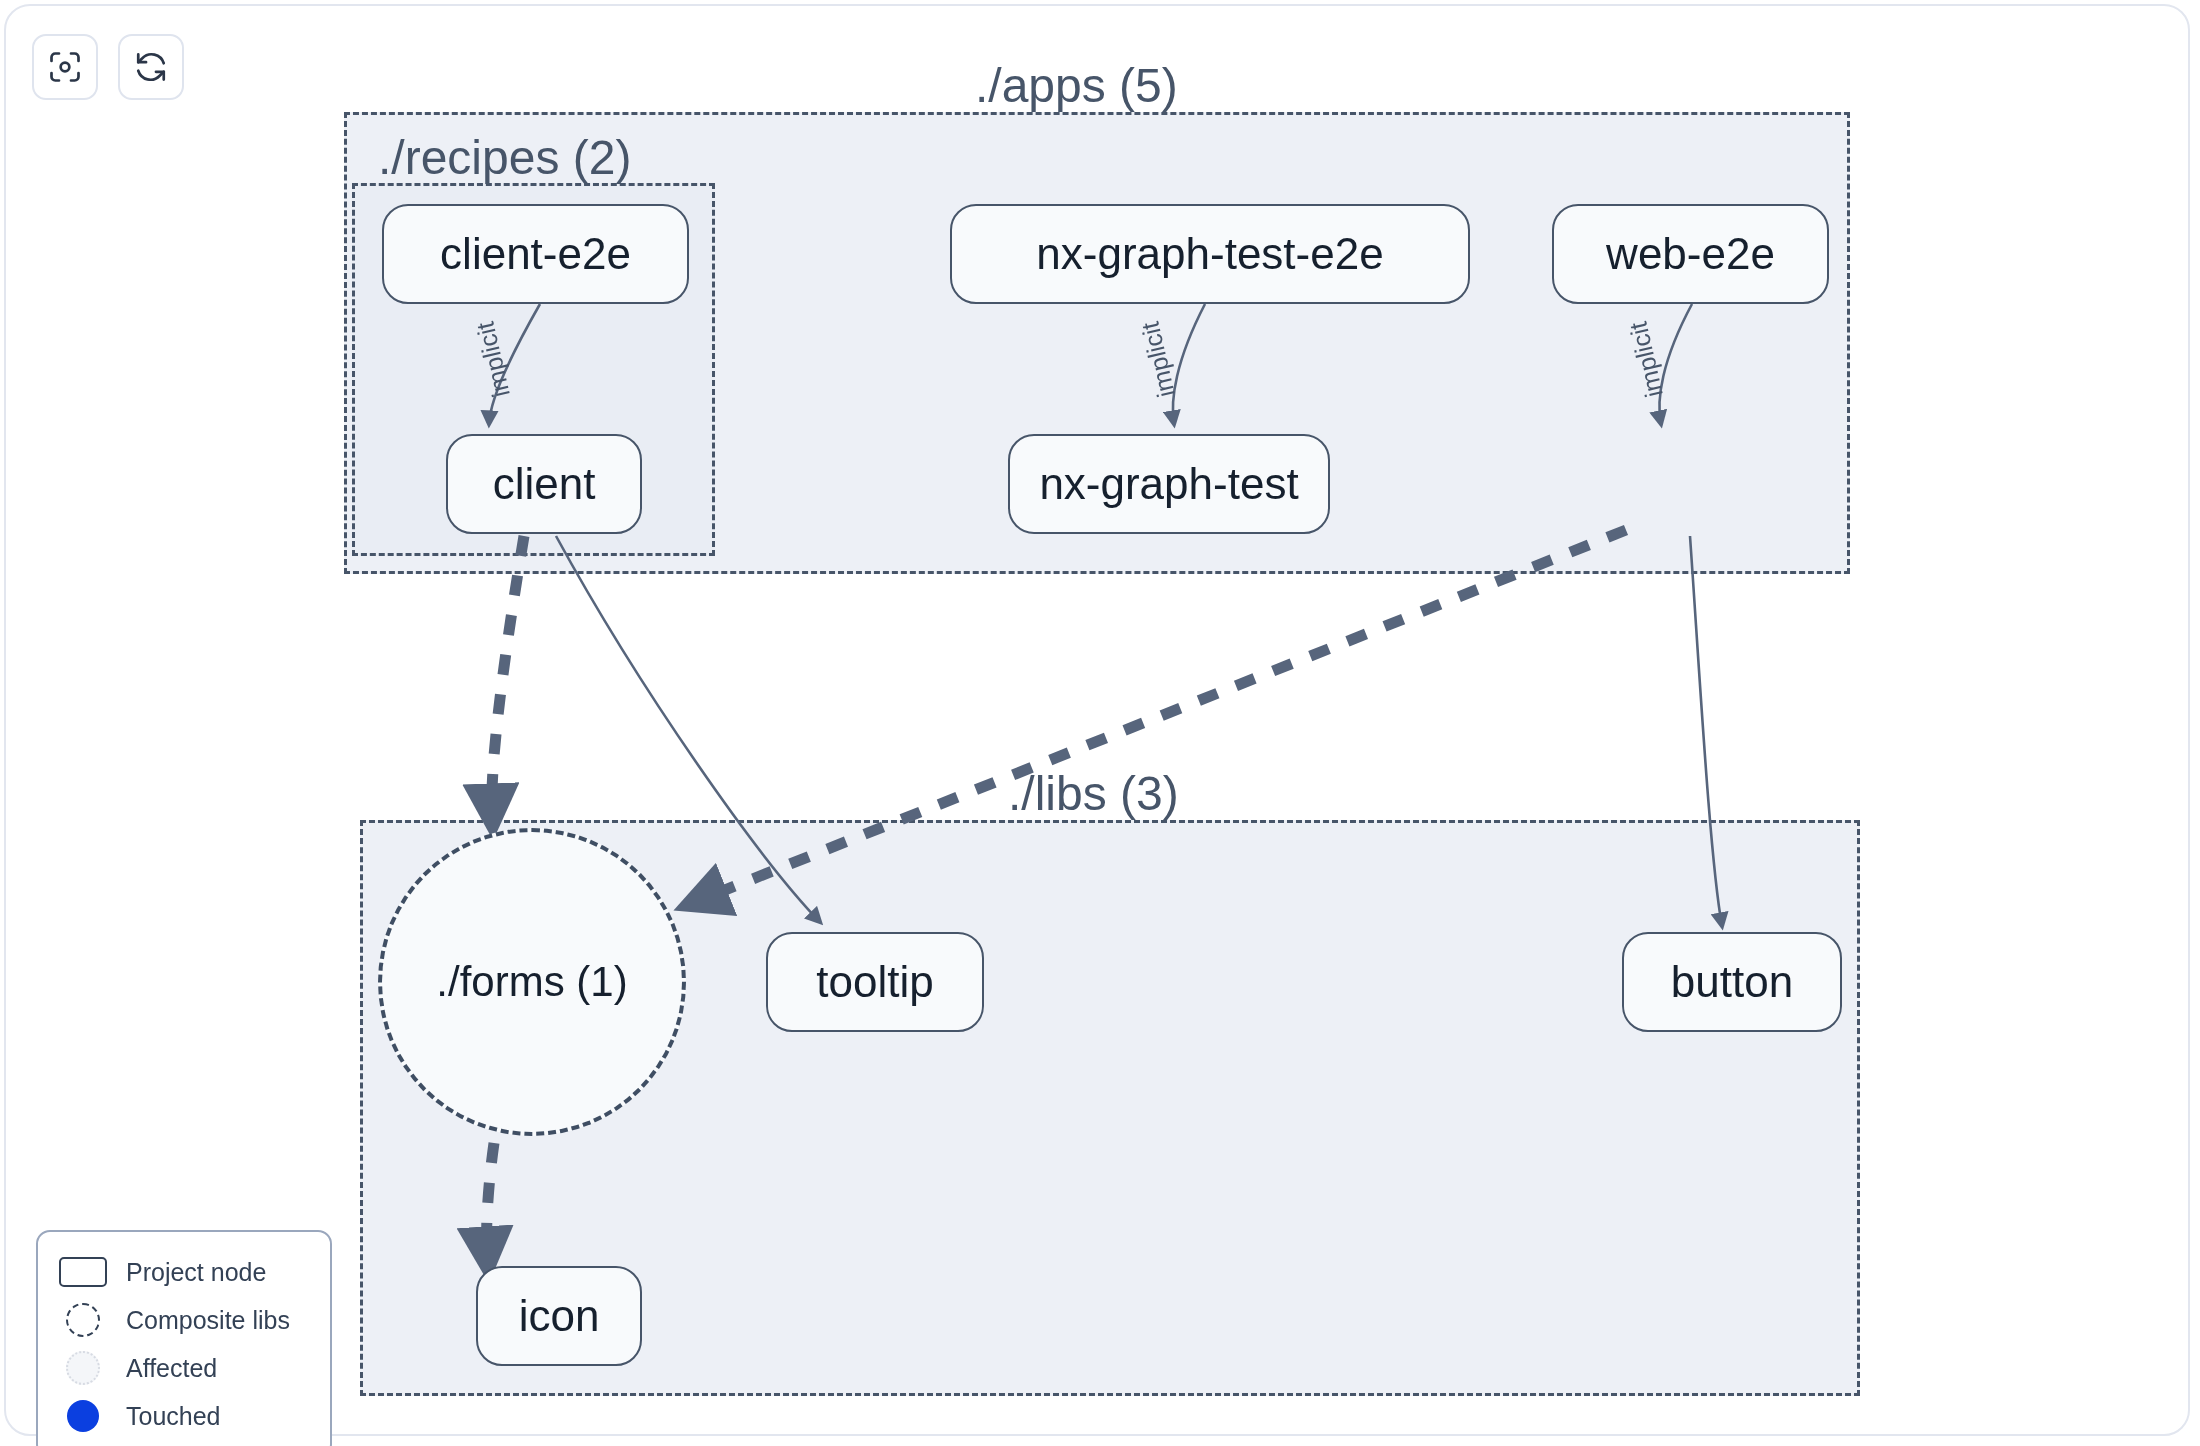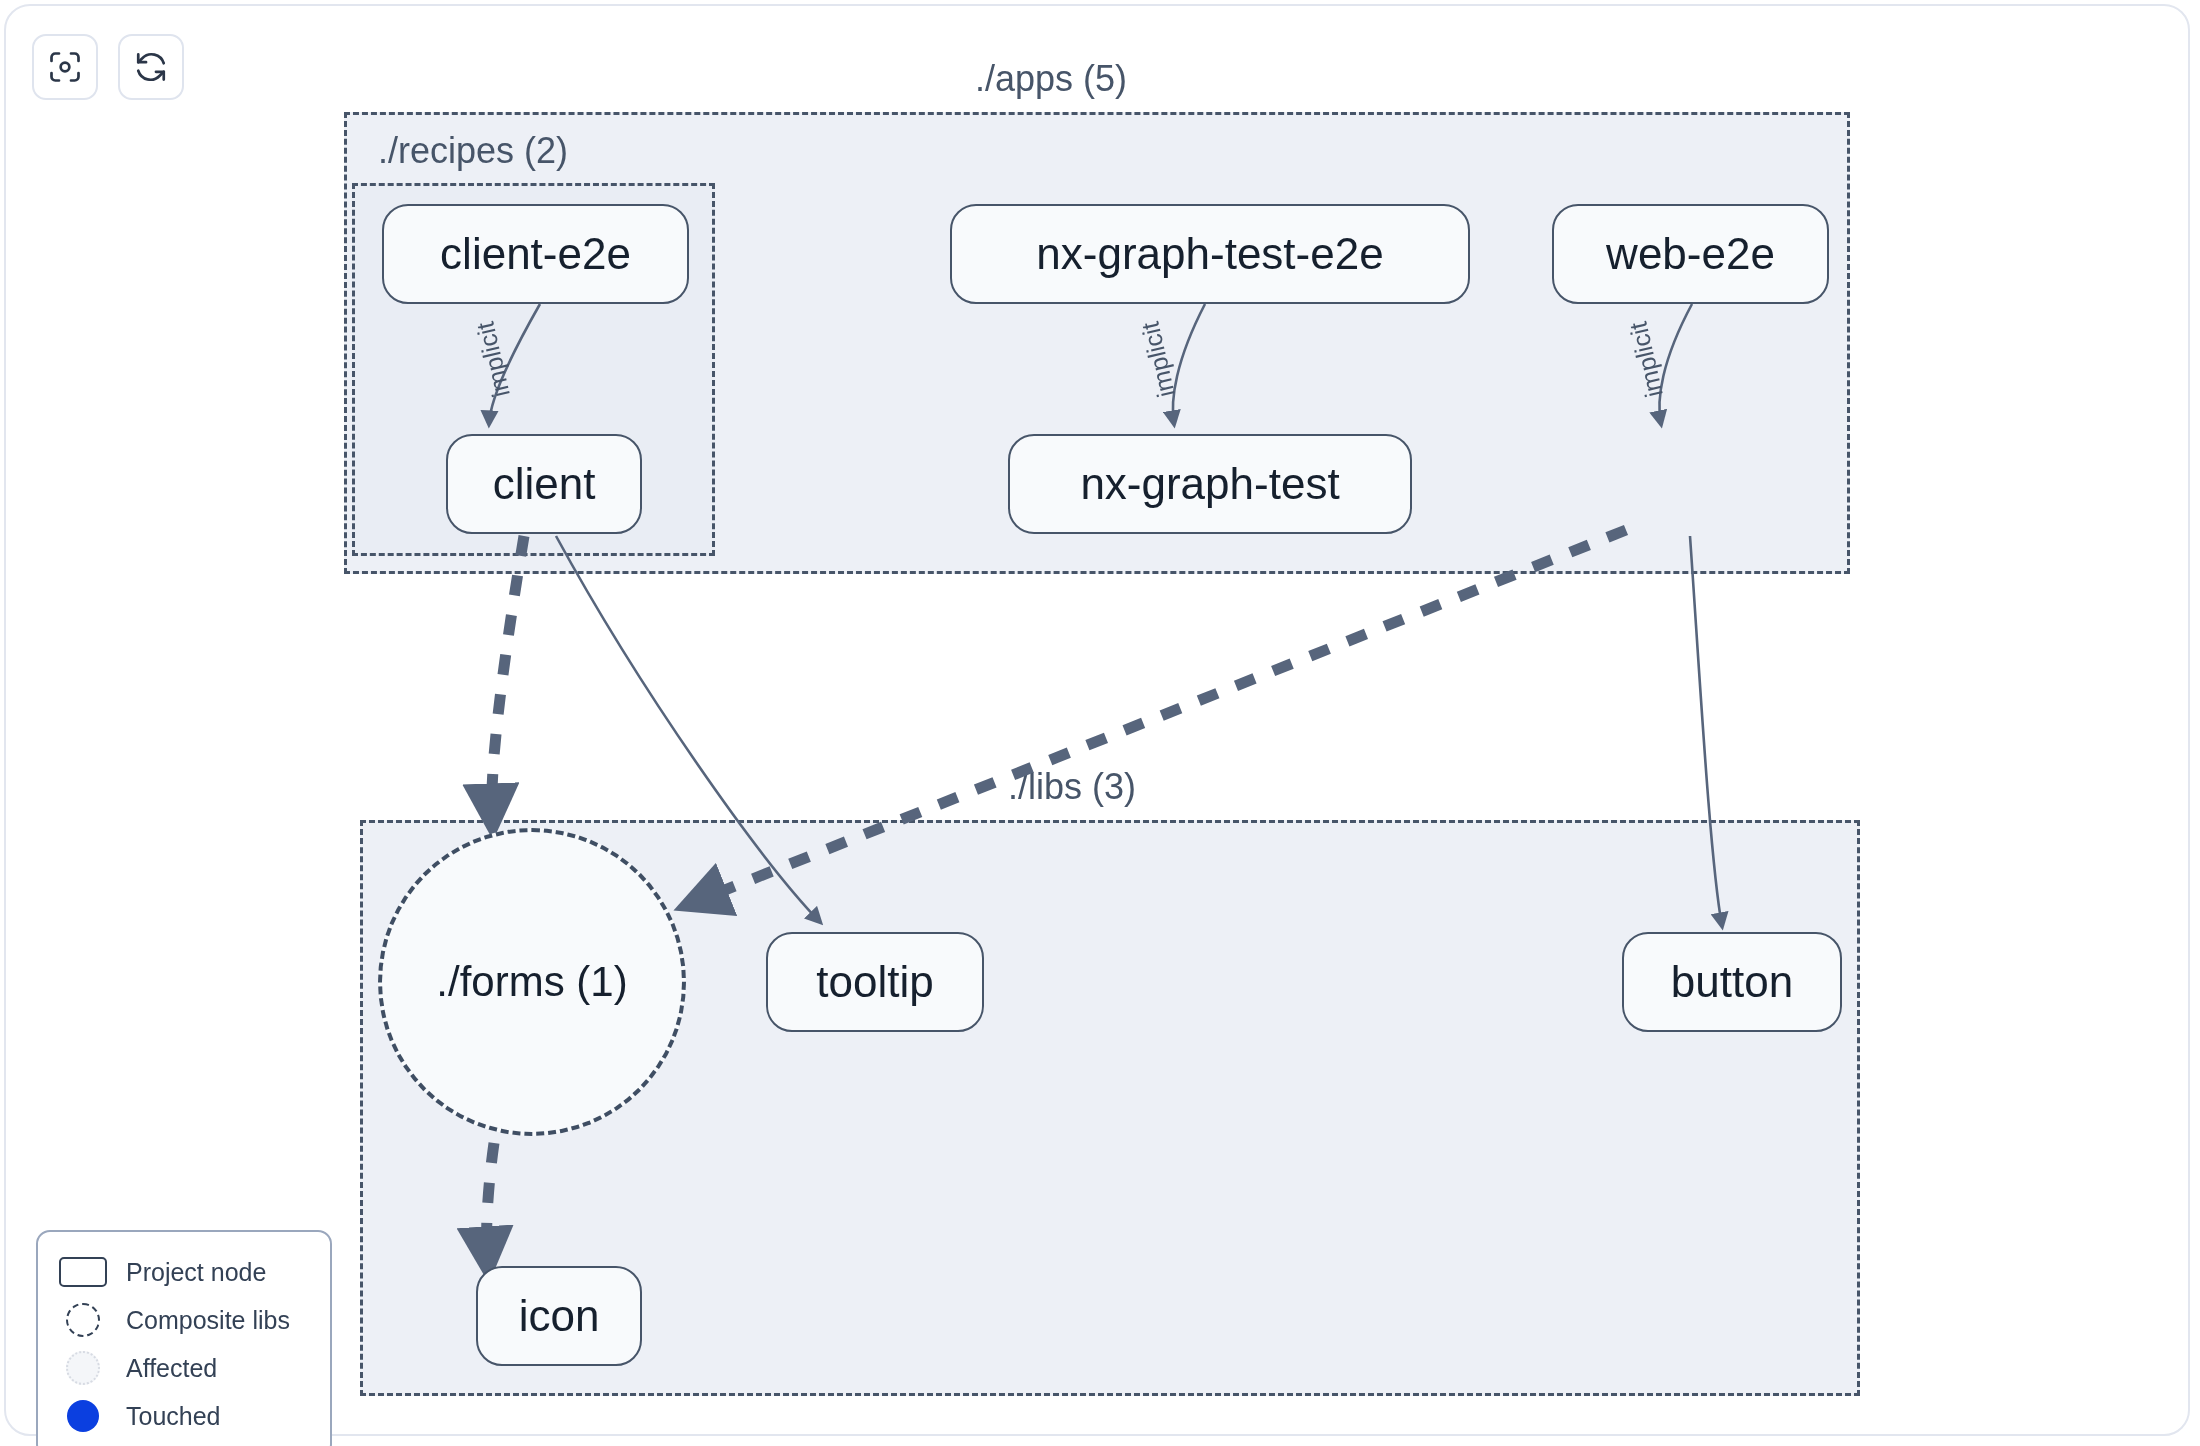--- a/index.html
+++ b/index.html
@@ -66,21 +66,21 @@
     position: absolute;
     background: #edf0f6;
     border: 3px dashed #475569;
     box-sizing: border-box;
   }
   .group-inner {
     background: #e9edf4;
   }
   .group-label {
     position: absolute;
-    font-size: 36px;
+    font-size: 48px;
     color: #475569;
     white-space: nowrap;
     letter-spacing: 0px;
   }
 
   
   .node {
     position: absolute;
     background: #f8fafc;
     border: 2.5px solid #475569;
@@ -278,21 +278,21 @@
     </div>
 
     <div class="node" style="left:1552px; top:204px; width:277px; height:100px;">
       <span class="node-label">web-e2e</span>
     </div>
 
     <div class="node" style="left:446px; top:434px; width:196px; height:100px;">
       <span class="node-label">client</span>
     </div>
 
-    <div class="node" style="left:1008px; top:434px; width:404px; height:100px;">
+    <div class="node" style="left:1008px; top:434px; width:322px; height:100px;">
       <span class="node-label">nx-graph-test</span>
     </div>
 
 
     <div class="composite-node" style="left:378px; top:828px; width:308px; height:308px;">
       <span class="composite-label">./forms (1)</span>
     </div>
 
     <div class="node" style="left:766px; top:932px; width:218px; height:100px;align-items:center;">
       <span class="node-label">tooltip</span>

